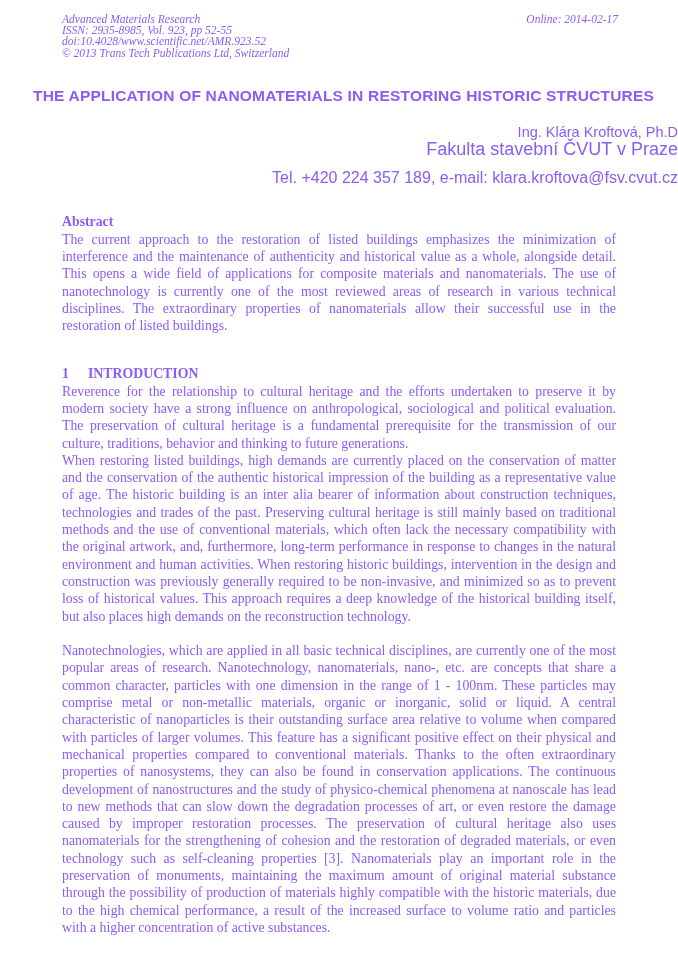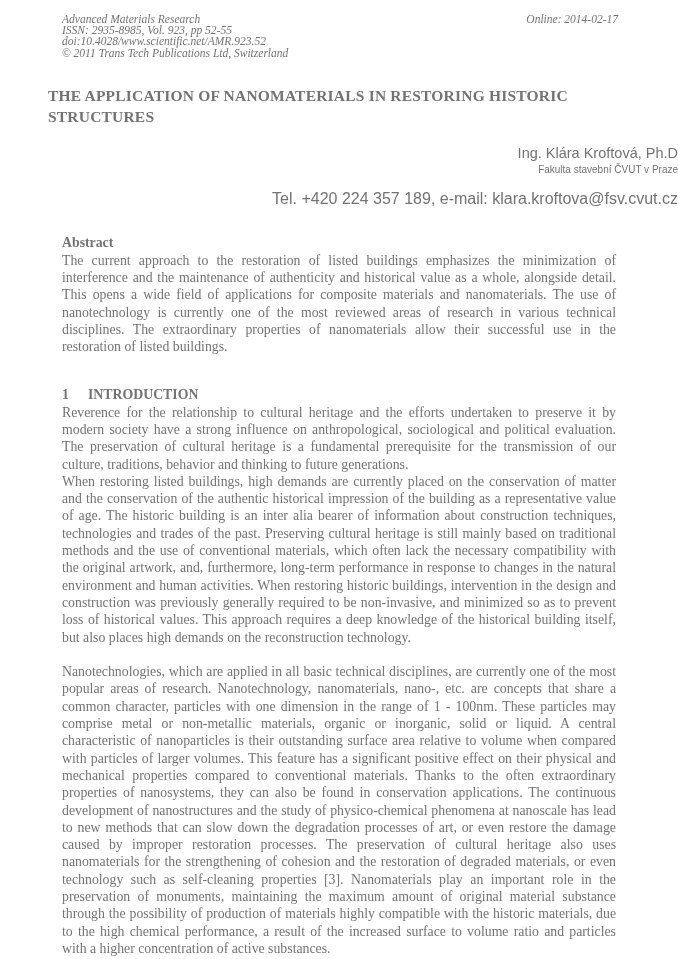--- a/index.html
+++ b/index.html
@@ -5,60 +5,60 @@
   html, body {
     margin: 0;
     padding: 0;
     background: #ffffff;
   }
   .page {
     position: relative;
     width: 678px;
     height: 959px;
     background: #ffffff;
-    color: #737373;
+    color: #8b5cf6;
     overflow: hidden;
     box-sizing: border-box;
   }
   
   .pub-header {
     display: flex;
     justify-content: space-between;
     align-items: flex-start;
     padding: 14px 60px 0 62px;
     font-family: "Liberation Serif", serif;
     font-style: italic;
     font-size: 11.5px;
     line-height: 11.2px;
   }
   .pub-header-left div { white-space: nowrap; }
   .pub-header-right { white-space: nowrap; }
   
   .paper-title {
     margin: 26px auto 0 auto;
-    padding: 0 48px;
-    text-align: left;
-    font-family: Liberation Serif, serif;
+    padding: 0 24px;
+    text-align: right;
+    font-family: Liberation Sans, sans-serif;
     font-weight: bold;
     font-size: 15.5px;
     line-height: 21px;
     letter-spacing: 0.2px;
   }
   
   .author-block {
     margin-top: 17px;
     text-align: right;
     font-family: "Liberation Sans", sans-serif;
   }
   .author-name {
     font-size: 14.5px;
     line-height: 19px;
   }
   .author-affil {
-    font-size: 10px;
+    font-size: 18px;
     line-height: 14.5px;
   }
   .author-contact {
     margin-top: 14px;
     font-size: 16px;
     line-height: 15px;
   }
   
   .body-text {
     margin: 0 62px;
@@ -90,21 +90,21 @@
 </head>
 <body>
 
 <div class="page">
 
   <div class="pub-header">
     <div class="pub-header-left">
       <div>Advanced Materials Research</div>
       <div>ISSN: 2935-8985, Vol. 923, pp 52-55</div>
       <div>doi:10.4028/www.scientific.net/AMR.923.52</div>
-      <div>© 2011 Trans Tech Publications Ltd, Switzerland</div>
+      <div>© 2013 Trans Tech Publications Ltd, Switzerland</div>
     </div>
     <div class="pub-header-right">Online: 2014-02-17</div>
   </div>
 
   <div class="paper-title">THE APPLICATION OF NANOMATERIALS IN RESTORING HISTORIC STRUCTURES</div>
 
   <div class="author-block">
     <div class="author-name">Ing. Klára Kroftová, Ph.D</div>
     <div class="author-affil">Fakulta stavební ČVUT v Praze</div>
     <div class="author-contact">Tel. +420 224 357 189, e-mail: klara.kroftova@fsv.cvut.cz</div>

